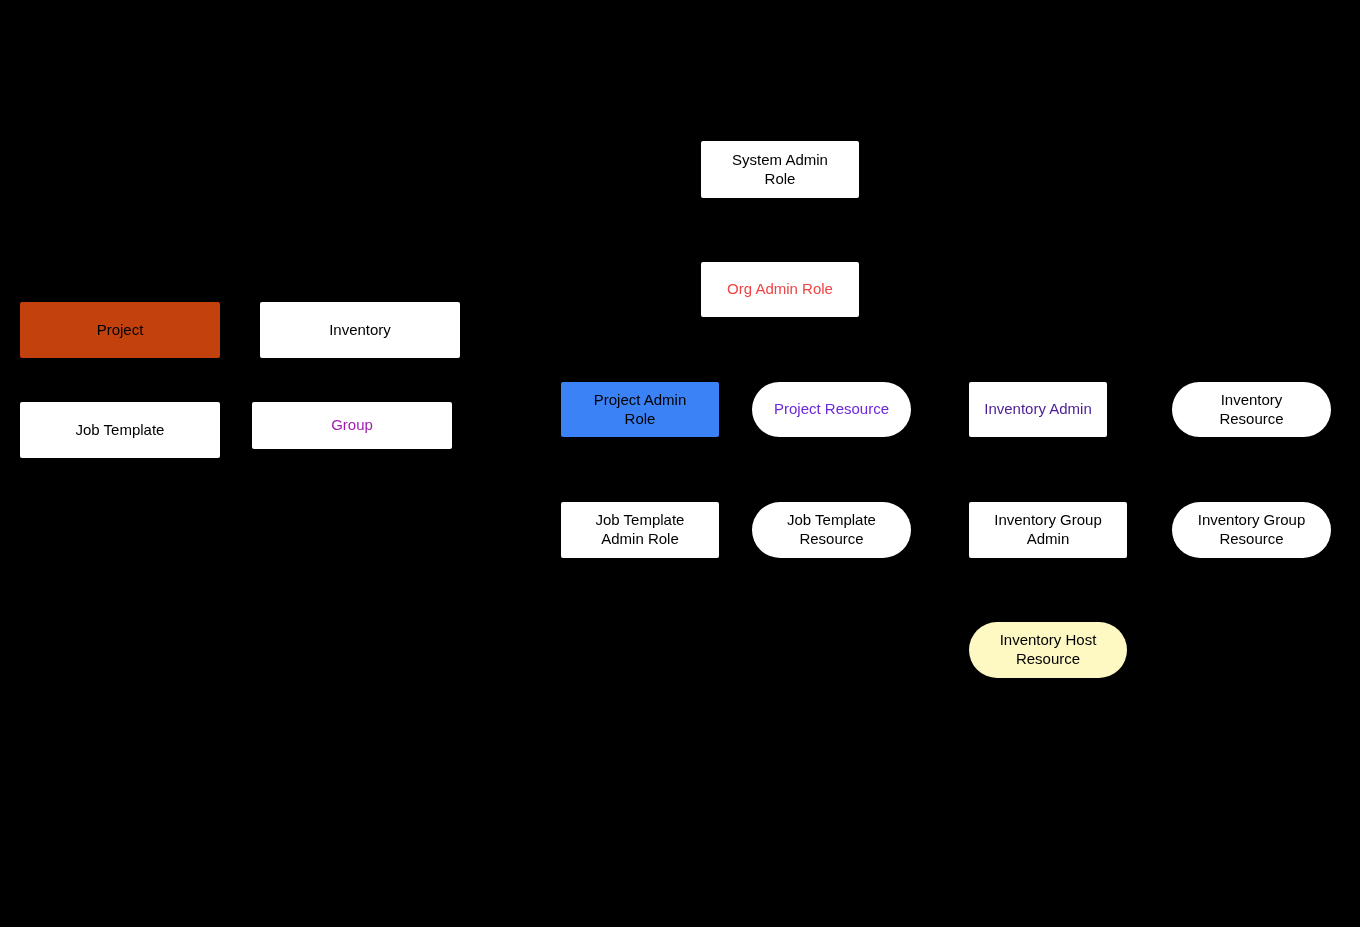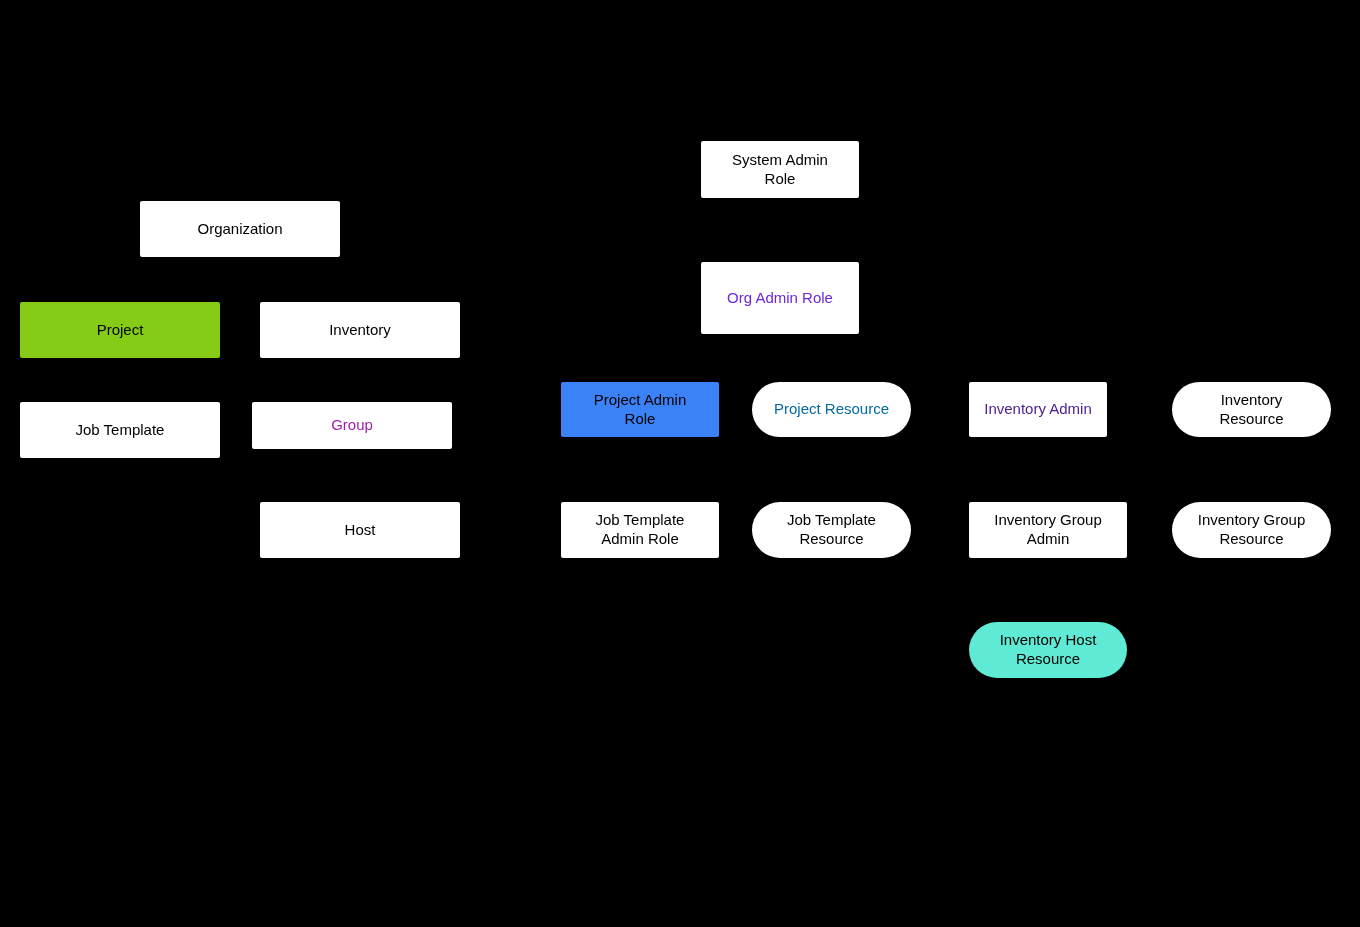--- a/index.html
+++ b/index.html
@@ -40,38 +40,36 @@
     border-radius: 2px;
   }
   .node.pill {
     border-radius: 999px;
   }
 </style>
 </head>
 <body>
 
 <div id="canvas">
-    <div class="node rect" style="left: 140px; top: 201px; width: 200px; height: 56px; background: rgb(255, 255, 255); color: rgb(0, 0, 0);">Organization</div>
-    <div class="node rect" style="left: 20px; top: 302px; width: 200px; height: 56px; background: #84cc16; color: rgb(0, 0, 0);">Project</div>
+    <div class="node rect" style="left: 20px; top: 302px; width: 200px; height: 56px; background: #c2410c; color: rgb(0, 0, 0);">Project</div>
     <div class="node rect" style="left: 260px; top: 302px; width: 200px; height: 56px; background: rgb(255, 255, 255); color: rgb(0, 0, 0);">Inventory</div>
     <div class="node rect" style="left: 20px; top: 402px; width: 200px; height: 56px; background: rgb(255, 255, 255); color: rgb(0, 0, 0);">Job Template</div>
     <div class="node rect" style="left: 252px; top: 402px; width: 200px; height: 47px; background: rgb(255, 255, 255); color: #a21caf;">Group</div>
-    <div class="node rect" style="left: 260px; top: 502px; width: 200px; height: 56px; background: rgb(255, 255, 255); color: rgb(0, 0, 0);">Host</div>
     <div class="node rect" style="left: 701px; top: 141px; width: 158px; height: 57px; background: rgb(255, 255, 255); color: rgb(0, 0, 0);">System Admin
 Role</div>
-    <div class="node rect" style="left: 701px; top: 262px; width: 158px; height: 72px; background: rgb(255, 255, 255); color: #6d28d9;">Org Admin Role</div>
+    <div class="node rect" style="left: 701px; top: 262px; width: 158px; height: 55px; background: rgb(255, 255, 255); color: #ef4444;">Org Admin Role</div>
     <div class="node rect" style="left: 561px; top: 382px; width: 158px; height: 55px; background: #3b82f6; color: rgb(0, 0, 0);">Project Admin
 Role</div>
-    <div class="node pill" style="left: 752px; top: 382px; width: 159px; height: 55px; background: rgb(255, 255, 255); color: #0369a1;">Project Resource</div>
+    <div class="node pill" style="left: 752px; top: 382px; width: 159px; height: 55px; background: rgb(255, 255, 255); color: #6d28d9;">Project Resource</div>
     <div class="node rect" style="left: 969px; top: 382px; width: 138px; height: 55px; background: rgb(255, 255, 255); color: #4c1d95;">Inventory Admin</div>
     <div class="node pill" style="left: 1172px; top: 382px; width: 159px; height: 55px; background: rgb(255, 255, 255); color: rgb(0, 0, 0);">Inventory
 Resource</div>
     <div class="node rect" style="left: 561px; top: 502px; width: 158px; height: 56px; background: rgb(255, 255, 255); color: rgb(0, 0, 0);">Job Template
 Admin Role</div>
     <div class="node pill" style="left: 752px; top: 502px; width: 159px; height: 56px; background: rgb(255, 255, 255); color: rgb(0, 0, 0);">Job Template
 Resource</div>
     <div class="node rect" style="left: 969px; top: 502px; width: 158px; height: 56px; background: rgb(255, 255, 255); color: rgb(0, 0, 0);">Inventory Group
 Admin</div>
     <div class="node pill" style="left: 1172px; top: 502px; width: 159px; height: 56px; background: rgb(255, 255, 255); color: rgb(0, 0, 0);">Inventory Group
 Resource</div>
-    <div class="node pill" style="left: 969px; top: 622px; width: 158px; height: 56px; background: #5eead4; color: rgb(0, 0, 0);">Inventory Host
+    <div class="node pill" style="left: 969px; top: 622px; width: 158px; height: 56px; background: #fef9c3; color: rgb(0, 0, 0);">Inventory Host
 Resource</div>
   </div>
 
 </body></html>

